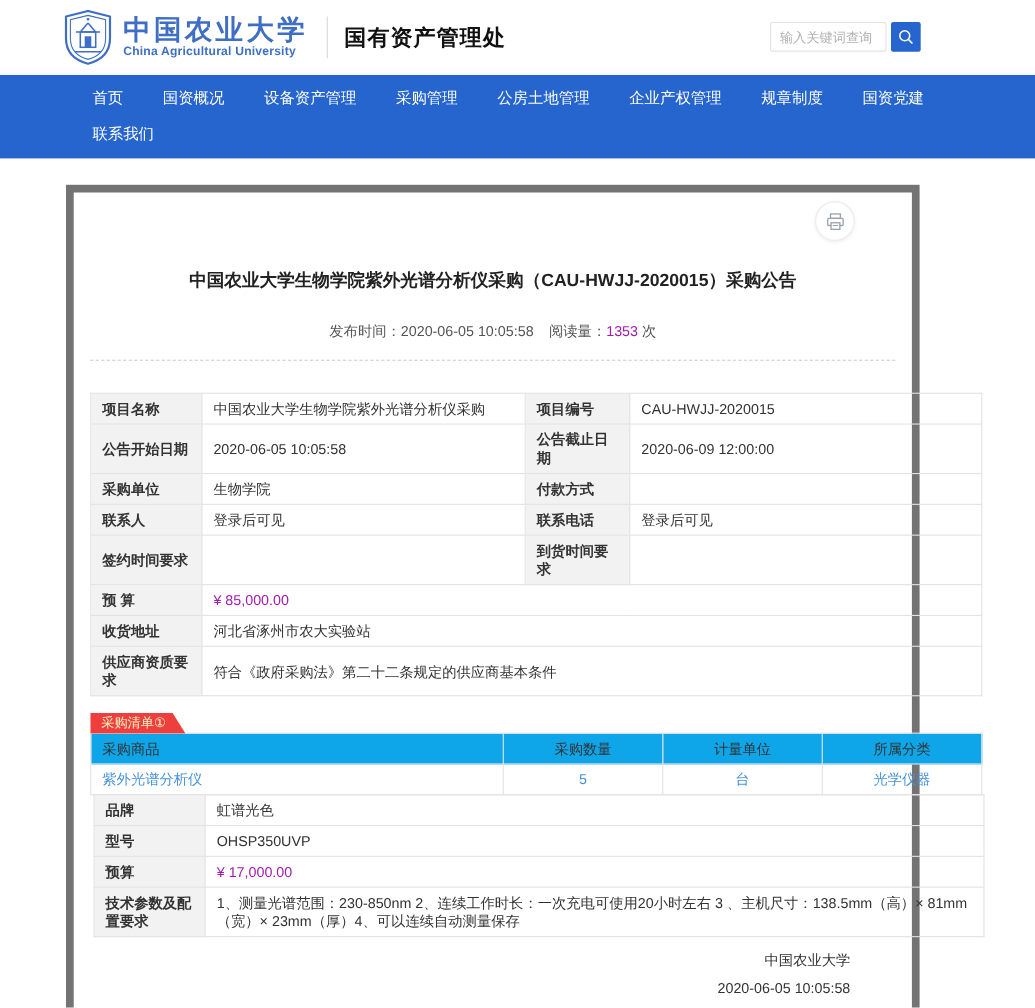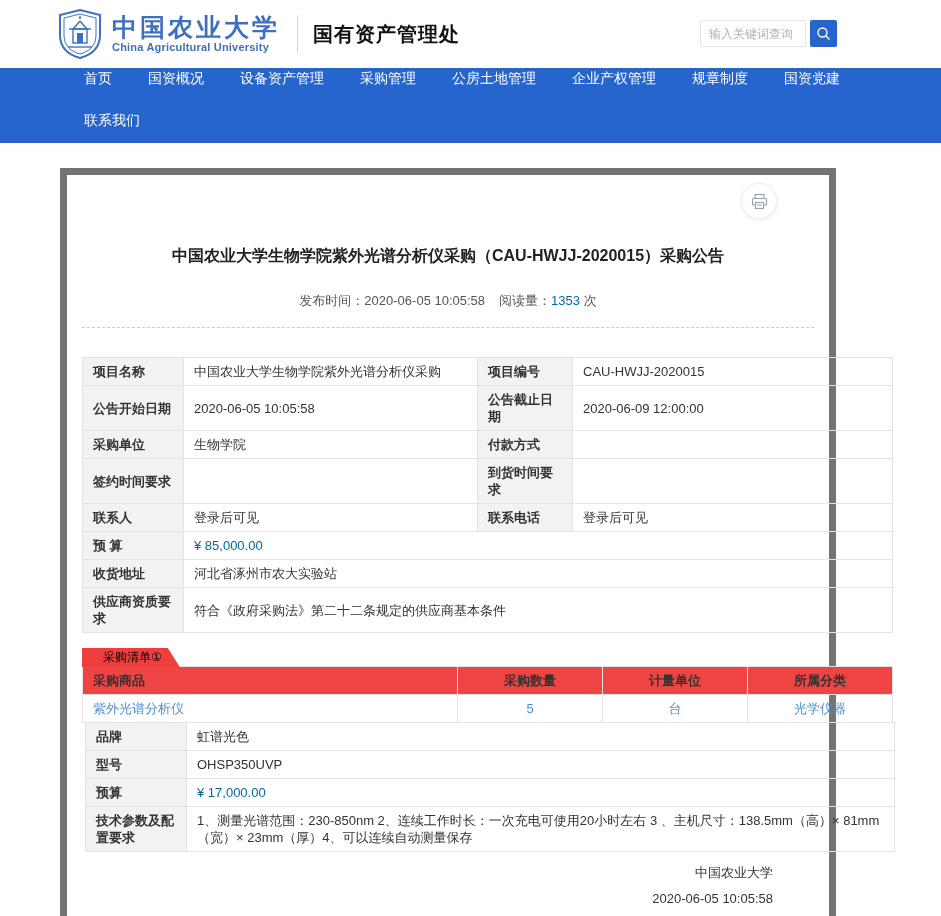--- a/index.html
+++ b/index.html
@@ -15,46 +15,46 @@
   .logo-cn { font-family:"Liberation Serif","DejaVu Serif",serif; font-weight:bold; font-size:25px; line-height:26px; color:#3f6fc4; letter-spacing:3px; }
   .logo-en { font-size:11px; font-weight:bold; color:#3f6fc4; letter-spacing:.2px; }
   .logo-divider { width:1px; height:38px; background:#d8d8d8; margin:0 15px 0 17px; }
   .site-title { font-size:20px; font-weight:bold; color:#111; letter-spacing:1px; }
   .search { position:absolute; right:104px; top:20px; display:flex; align-items:center; }
   .search input { width:106px; height:27px; border:1px solid #e3e3e3; border-radius:2px; padding:0 8px; font-size:12px; color:#333; outline:none; }
   .search input::placeholder { color:#b0b0b0; }
   .search-btn { width:27px; height:27px; margin-left:4px; background:#2565cd; border:none; border-radius:2px; cursor:pointer; display:flex; align-items:center; justify-content:center; }
 
   
-  .nav { background:#2565cd; padding:0 0 13px 84px; }
+  .nav { background:#2565cd; padding:11px 0 13px 84px; }
   .nav-row { display:flex; }
-  .nav-row + .nav-row { margin-top:22px; }
+  .nav-row + .nav-row { margin-top:12px; }
   .nav-item { color:#fff; font-size:14px; line-height:20px; margin-right:36px; cursor:pointer; white-space:nowrap; }
 
   
   .card { position:absolute; left:60px; top:168px; width:776px; height:759px; background:#fff; border:7px solid #737373; }
   .print-btn { position:absolute; right:52px; top:8px; width:36px; height:36px; border-radius:50%; background:#fff; border:1px solid #ededed; box-shadow:0 1px 4px rgba(0,0,0,.08); cursor:pointer; display:flex; align-items:center; justify-content:center; }
   .article-title { margin:70px 60px 0; text-align:center; font-size:16px; font-weight:bold; color:#222; line-height:22px; }
   .article-meta { margin-top:25px; text-align:center; font-size:13px; color:#555; }
   .article-meta .views-label { margin-left:14px; }
-  .red { color:#0369a1; }
+  .red { color:#a21caf; }
   .dashed { border-top:1px dashed #ccc; margin:0 15px; }
   .dashed-1 { margin-top:17px; }
 
   
   table { border-collapse:collapse; table-layout:fixed; width:810px; margin-left:15px; font-size:13px; color:#333; }
   td,th { border:1px solid #e3e3e3; padding:5px 10px; line-height:17px; vertical-align:middle; word-break:break-all; }
   .lbl { background:#f2f2f2; font-weight:bold; }
   .info-table { margin-top:29px; }
   .info-table .c1 { width:101px; } .info-table .c2 { width:294px; }
   .info-table .c3 { width:95px; }  .info-table .c4 { width:320px; }
 
-  .tag { display:inline-block; margin:14px 0 0 15px; background:#ef3e3e; color:#000000; font-size:12px; line-height:19px; padding:0 18px 0 21px; clip-path:polygon(0 0,calc(100% - 12px) 0,100% 100%,0 100%); position:relative; top:1px; }
-
-  .list-table th { font-weight:bold; text-align:center; background:#ef4444; }
+  .tag { display:inline-block; margin:14px 0 0 15px; background:#ef3e3e; color:#fef9c3; font-size:12px; line-height:19px; padding:0 18px 0 10px; clip-path:polygon(0 0,calc(100% - 12px) 0,100% 100%,0 100%); position:relative; top:1px; }
+
+  .list-table th { font-weight:normal; text-align:center; background:#0ea5e9; }
   .list-table .c1 { width:375px; text-align:left; }
   .list-table .c2,.list-table .c3 { width:145px; }
   .list-table .c4 { width:145px; }
   .list-table td { text-align:center; color:#4791db;margin-left:20px; }
   .list-table td.c1 { text-align:left; }
   .link { color:#4791db; cursor:pointer; text-decoration:none; }
 
   .detail-table { margin-top:-1px;margin-left:18px; }
   .detail-table .c1 { width:101px; }
 
@@ -146,30 +146,30 @@
         <td class="lbl c3">公告截止日期</td>
         <td class="c4">2020-06-09 12:00:00</td>
       </tr>
       <tr>
         <td class="lbl c1">采购单位</td>
         <td class="c2">生物学院</td>
         <td class="lbl c3">付款方式</td>
         <td class="c4"></td>
       </tr>
       <tr>
+        <td class="lbl c1">联系人</td>
+        <td class="c2">登录后可见</td>
+        <td class="lbl c3">联系电话</td>
+        <td class="c4">登录后可见</td>
+      </tr>
+      <tr>
         <td class="lbl c1">签约时间要求</td>
         <td class="c2"></td>
         <td class="lbl c3">到货时间要求</td>
         <td class="c4"></td>
-      </tr>
-      <tr>
-        <td class="lbl c1">联系人</td>
-        <td class="c2">登录后可见</td>
-        <td class="lbl c3">联系电话</td>
-        <td class="c4">登录后可见</td>
       </tr>
       <tr>
         <td class="lbl c1">预 算</td>
         <td colspan="3" class="red">¥ 85,000.00</td>
       </tr>
       <tr>
         <td class="lbl c1">收货地址</td>
         <td colspan="3">河北省涿州市农大实验站</td>
       </tr>
       <tr>

